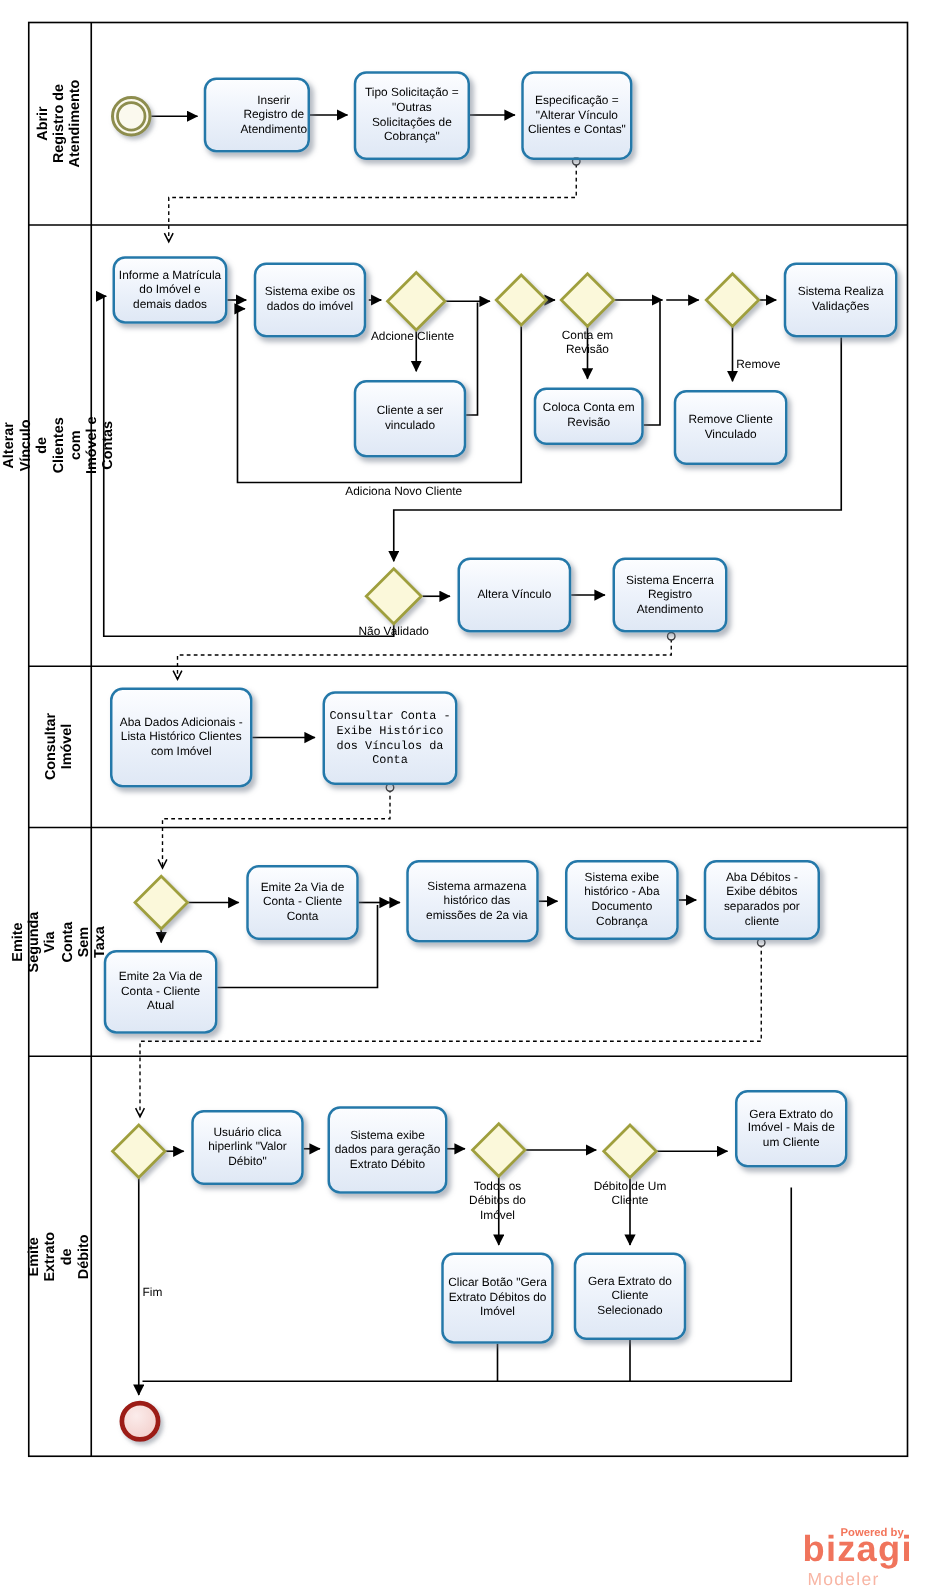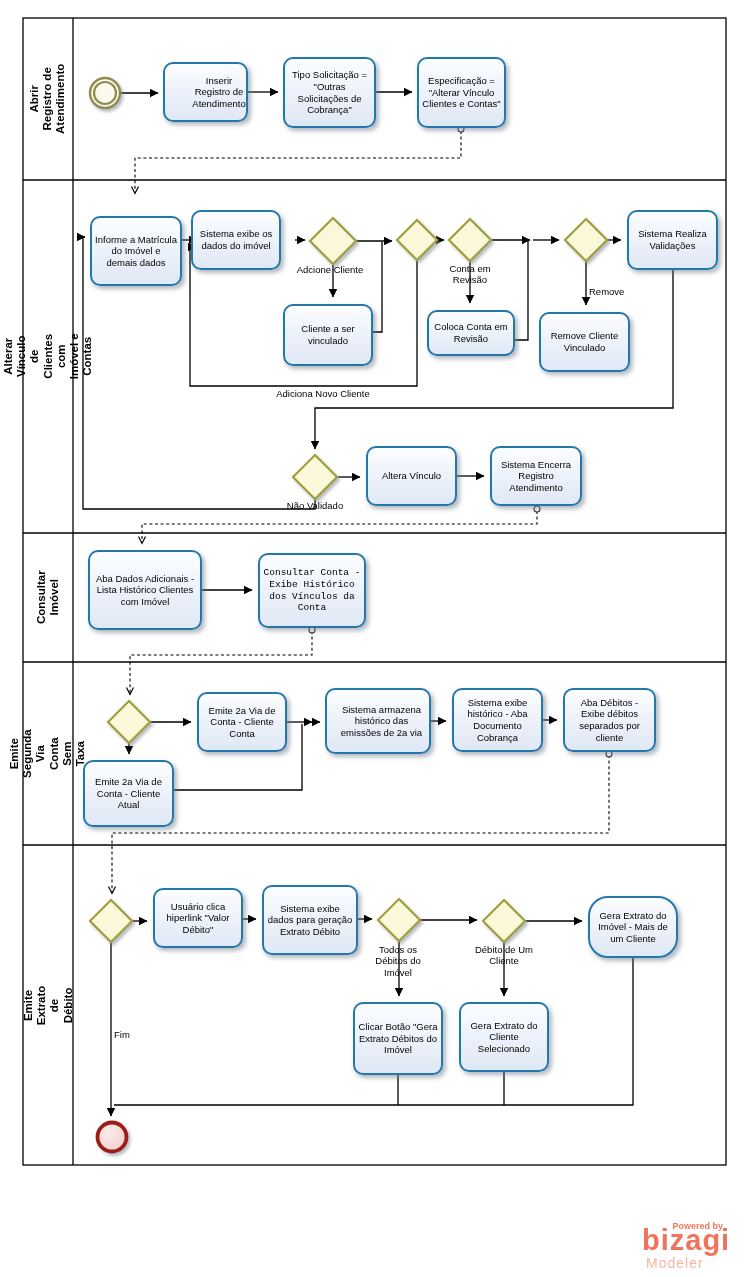--- a/index.html
+++ b/index.html
@@ -144,41 +144,41 @@
     <div style="width:167px;">Emite Segunda Via Conta Sem Taxa</div>
   </div>
   <div class="lane-label" style="top:845px;height:320px;">
     <div style="width:304px;">Emite Extrato de Débito</div>
   </div>
 
   <div class="task" style="left:163px;top:62px;width:85px;height:60px;padding-left:30px;">Inserir Registro de Atendimento</div>
   <div class="task" style="left:283px;top:57px;width:93px;height:71px;">Tipo Solicitação = "Outras Solicitações de Cobrança"</div>
   <div class="task" style="left:417px;top:57px;width:89px;height:71px;">Especificação = "Alterar Vínculo Clientes e Contas"</div>
 
-  <div class="task" style="left:90px;top:205px;width:92px;height:70px;margin-top:11px;">Informe a Matrícula do Imóvel e demais dados</div>
-  <div class="task" style="left:191px;top:210px;width:90px;height:60px;">Sistema exibe os dados do imóvel</div>
+  <div class="task" style="left:90px;top:205px;width:92px;height:54px;">Informe a Matrícula do Imóvel e demais dados</div>
+  <div class="task" style="left:203px;top:210px;width:90px;height:60px;">Sistema exibe os dados do imóvel</div>
   <div class="task" style="left:283px;top:304px;width:90px;height:62px;">Cliente a ser vinculado</div>
   <div class="task" style="left:427px;top:310px;width:88px;height:46px;">Coloca Conta em Revisão</div>
   <div class="task" style="left:539px;top:312px;width:91px;height:60px;">Remove Cliente Vinculado</div>
   <div class="task" style="left:627px;top:210px;width:91px;height:60px;">Sistema Realiza Validações</div>
   <div class="task" style="left:366px;top:446px;width:91px;height:60px;">Altera Vínculo</div>
   <div class="task" style="left:490px;top:446px;width:92px;height:60px;">Sistema Encerra Registro Atendimento</div>
 
   <div class="task" style="left:88px;top:550px;width:114px;height:80px;">Aba Dados Adicionais - Lista Histórico Clientes com Imóvel</div>
   <div class="task" style="left:258px;top:553px;width:108px;height:75px;font-family:Liberation Mono, monospace;">Consultar Conta - Exibe Histórico dos Vínculos da Conta</div>
 
   <div class="task" style="left:197px;top:692px;width:90px;height:60px;">Emite 2a Via de Conta - Cliente Conta</div>
   <div class="task" style="left:325px;top:688px;width:106px;height:66px;padding-left:10px;">Sistema armazena histórico das emissões de 2a via</div>
   <div class="task" style="left:452px;top:688px;width:91px;height:64px;">Sistema exibe histórico - Aba Documento Cobrança</div>
   <div class="task" style="left:563px;top:688px;width:93px;height:64px;">Aba Débitos - Exibe débitos separados por cliente</div>
   <div class="task" style="left:83px;top:760px;width:91px;height:67px;">Emite 2a Via de Conta - Cliente Atual</div>
 
   <div class="task" style="left:153px;top:888px;width:90px;height:60px;">Usuário clica hiperlink "Valor Débito"</div>
   <div class="task" style="left:262px;top:885px;width:96px;height:70px;">Sistema exibe dados para geração Extrato Débito</div>
-  <div class="task" style="left:588px;top:896px;width:90px;height:62px;border-radius:20px;">Gera Extrato do Imóvel - Mais de um Cliente</div>
+  <div class="task" style="left:588px;top:872px;width:90px;height:62px;">Gera Extrato do Imóvel - Mais de um Cliente</div>
   <div class="task" style="left:353px;top:1002px;width:90px;height:73px;">Clicar Botão "Gera Extrato Débitos do Imóvel</div>
   <div class="task" style="left:459px;top:1002px;width:90px;height:70px;">Gera Extrato do Cliente Selecionado</div>
 
   <div class="flow-label" style="left:285px;top:264px;width:90px;">Adcione Cliente</div>
   <div class="flow-label" style="left:438px;top:263px;width:64px;">Conta em Revisão</div>
   <div class="flow-label" style="left:589px;top:286px;width:50px;text-align:left;">Remove</div>
   <div class="flow-label" style="left:263px;top:388px;width:120px;">Adiciona Novo Cliente</div>
   <div class="flow-label" style="left:279px;top:500px;width:72px;">Não Validado</div>
   <div class="flow-label" style="left:364px;top:944px;width:68px;">Todos os Débitos do Imóvel</div>
   <div class="flow-label" style="left:466px;top:944px;width:76px;">Débito de Um Cliente</div>

